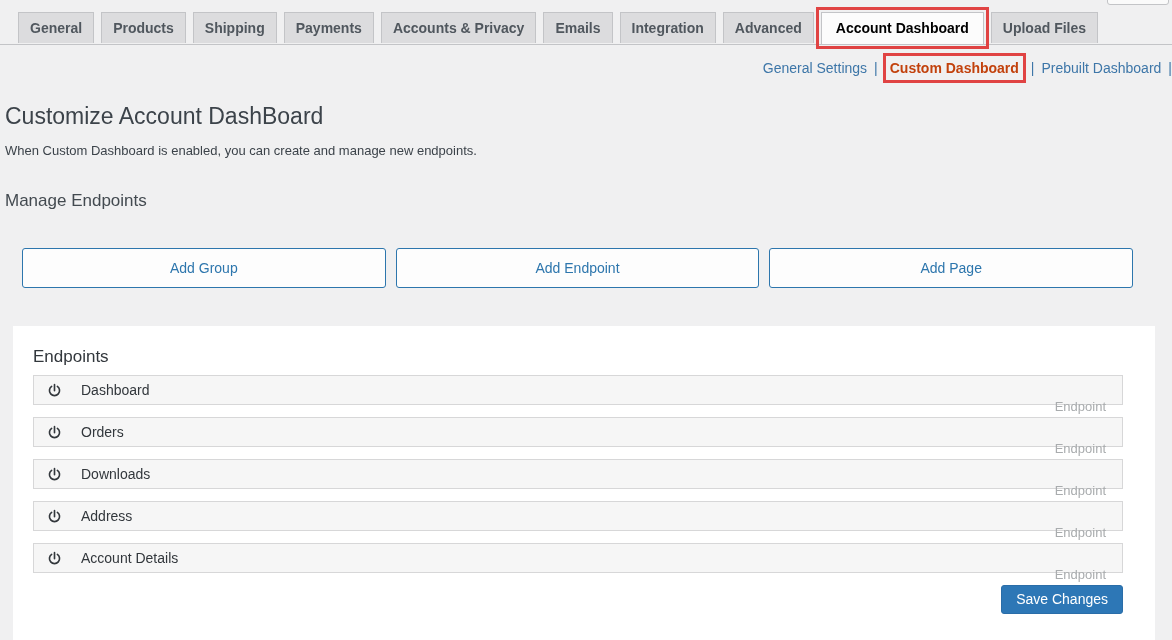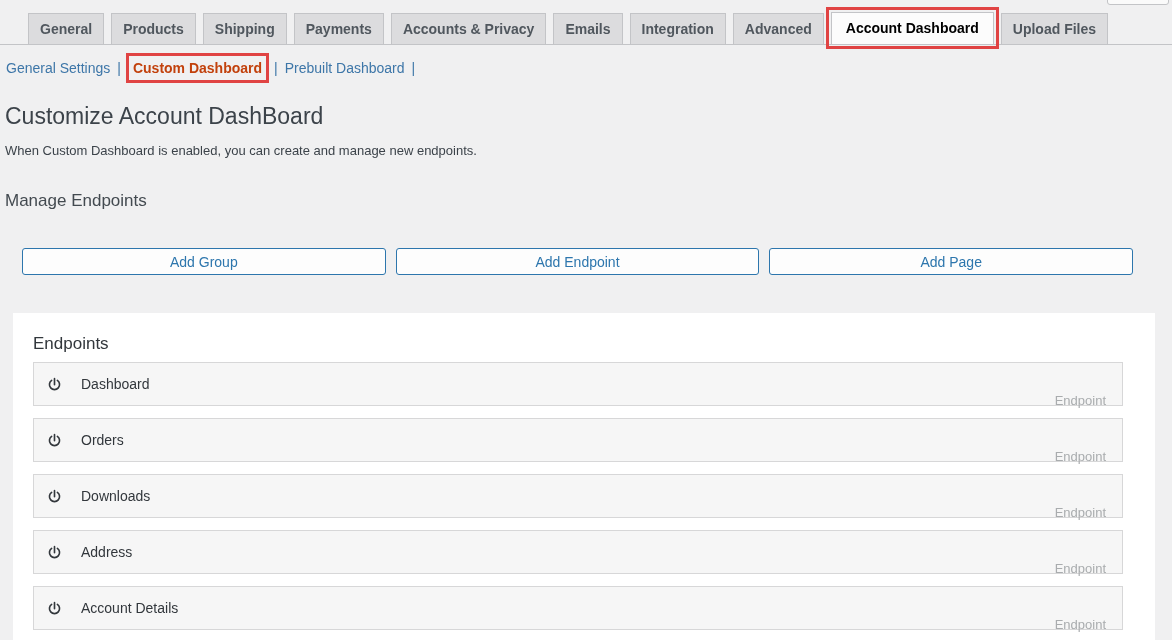--- a/index.html
+++ b/index.html
@@ -25,22 +25,22 @@
     color:var(--dark);
     position:relative;
   }
   
   .cutoff-box{
     position:absolute;top:-9px;right:3px;width:62px;height:14px;
     background:#fafafa;border:1px solid var(--tab-border);border-radius:3px;
   }
   
   .tabbar{
-    display:flex;align-items:center;gap:7px;
-    padding:12px 0 0 28px;
+    display:flex;align-items:flex-start;gap:7px;
+    padding:12px 0 0 18px;
     border-bottom:1px solid var(--tab-border);
   }
   .tab{
     background:var(--tab-bg);
     border:1px solid var(--tab-border);
     border-bottom:none;
     color:var(--tab-text);
     font-size:14px;font-weight:bold;
     padding:7px 11px 7px;
     white-space:nowrap;
@@ -52,21 +52,21 @@
     padding:7px 14px 8px;
   }
   .tab.red-frame{
     outline:3px solid var(--red);
     outline-offset:2px;
   }
   
   .subnav{
     margin:15px 0 0 6px;
     font-size:14px;
-    display:flex;align-items:center;gap:7px;
+    display:flex;align-items:center;gap:7px;justify-content:flex-end;
   }
   .subnav a{color:var(--link-blue);text-decoration:none;cursor:pointer;}
   .subnav .sep{color:var(--link-blue);}
   .subnav-current{
     color:#c2410c;font-weight:bold;
     outline:3px solid var(--red);
     outline-offset:4px;
     margin:0 5px;
     cursor:pointer;
   }
@@ -82,42 +82,42 @@
   .manage-heading{
     margin:33px 0 0 5px;
     font-size:17px;font-weight:400;color:#434a50;
   }
   
   .actions{
     display:flex;gap:10px;
     margin:37px 39px 0 22px;
   }
   .action-btn{
-    flex:1;height:27px;
+    flex:1;height:40px;
     background:#fdfdfd;
     border:1px solid var(--btn-blue);
     border-radius:3px;
     color:var(--btn-blue);
     font-size:14px;
     font-family:inherit;
     cursor:pointer;
   }
   
   .panel{
     margin:38px 17px 0 13px;
     background:#ffffff;
     padding:21px 32px 4px 20px;
     height:336px;
   }
   .panel-heading{
     font-size:17px;font-weight:400;color:#32373c;
     margin:0 0 8px 0;
   }
   .endpoint-row{
-    height:44px;
+    height:30px;
     background:var(--row-bg);
     border:1px solid var(--row-border);
     margin-bottom:12px;
     display:flex;align-items:center;
     padding:0 16px 0 13px;
     cursor:default;
   }
   .power{width:15px;height:15px;flex:0 0 auto;display:block;}
   .row-label{font-size:14px;color:#32373c;margin-left:19px;}
   .row-type{margin-left:auto;font-size:13px;color:var(--muted);margin-top:33px;}

